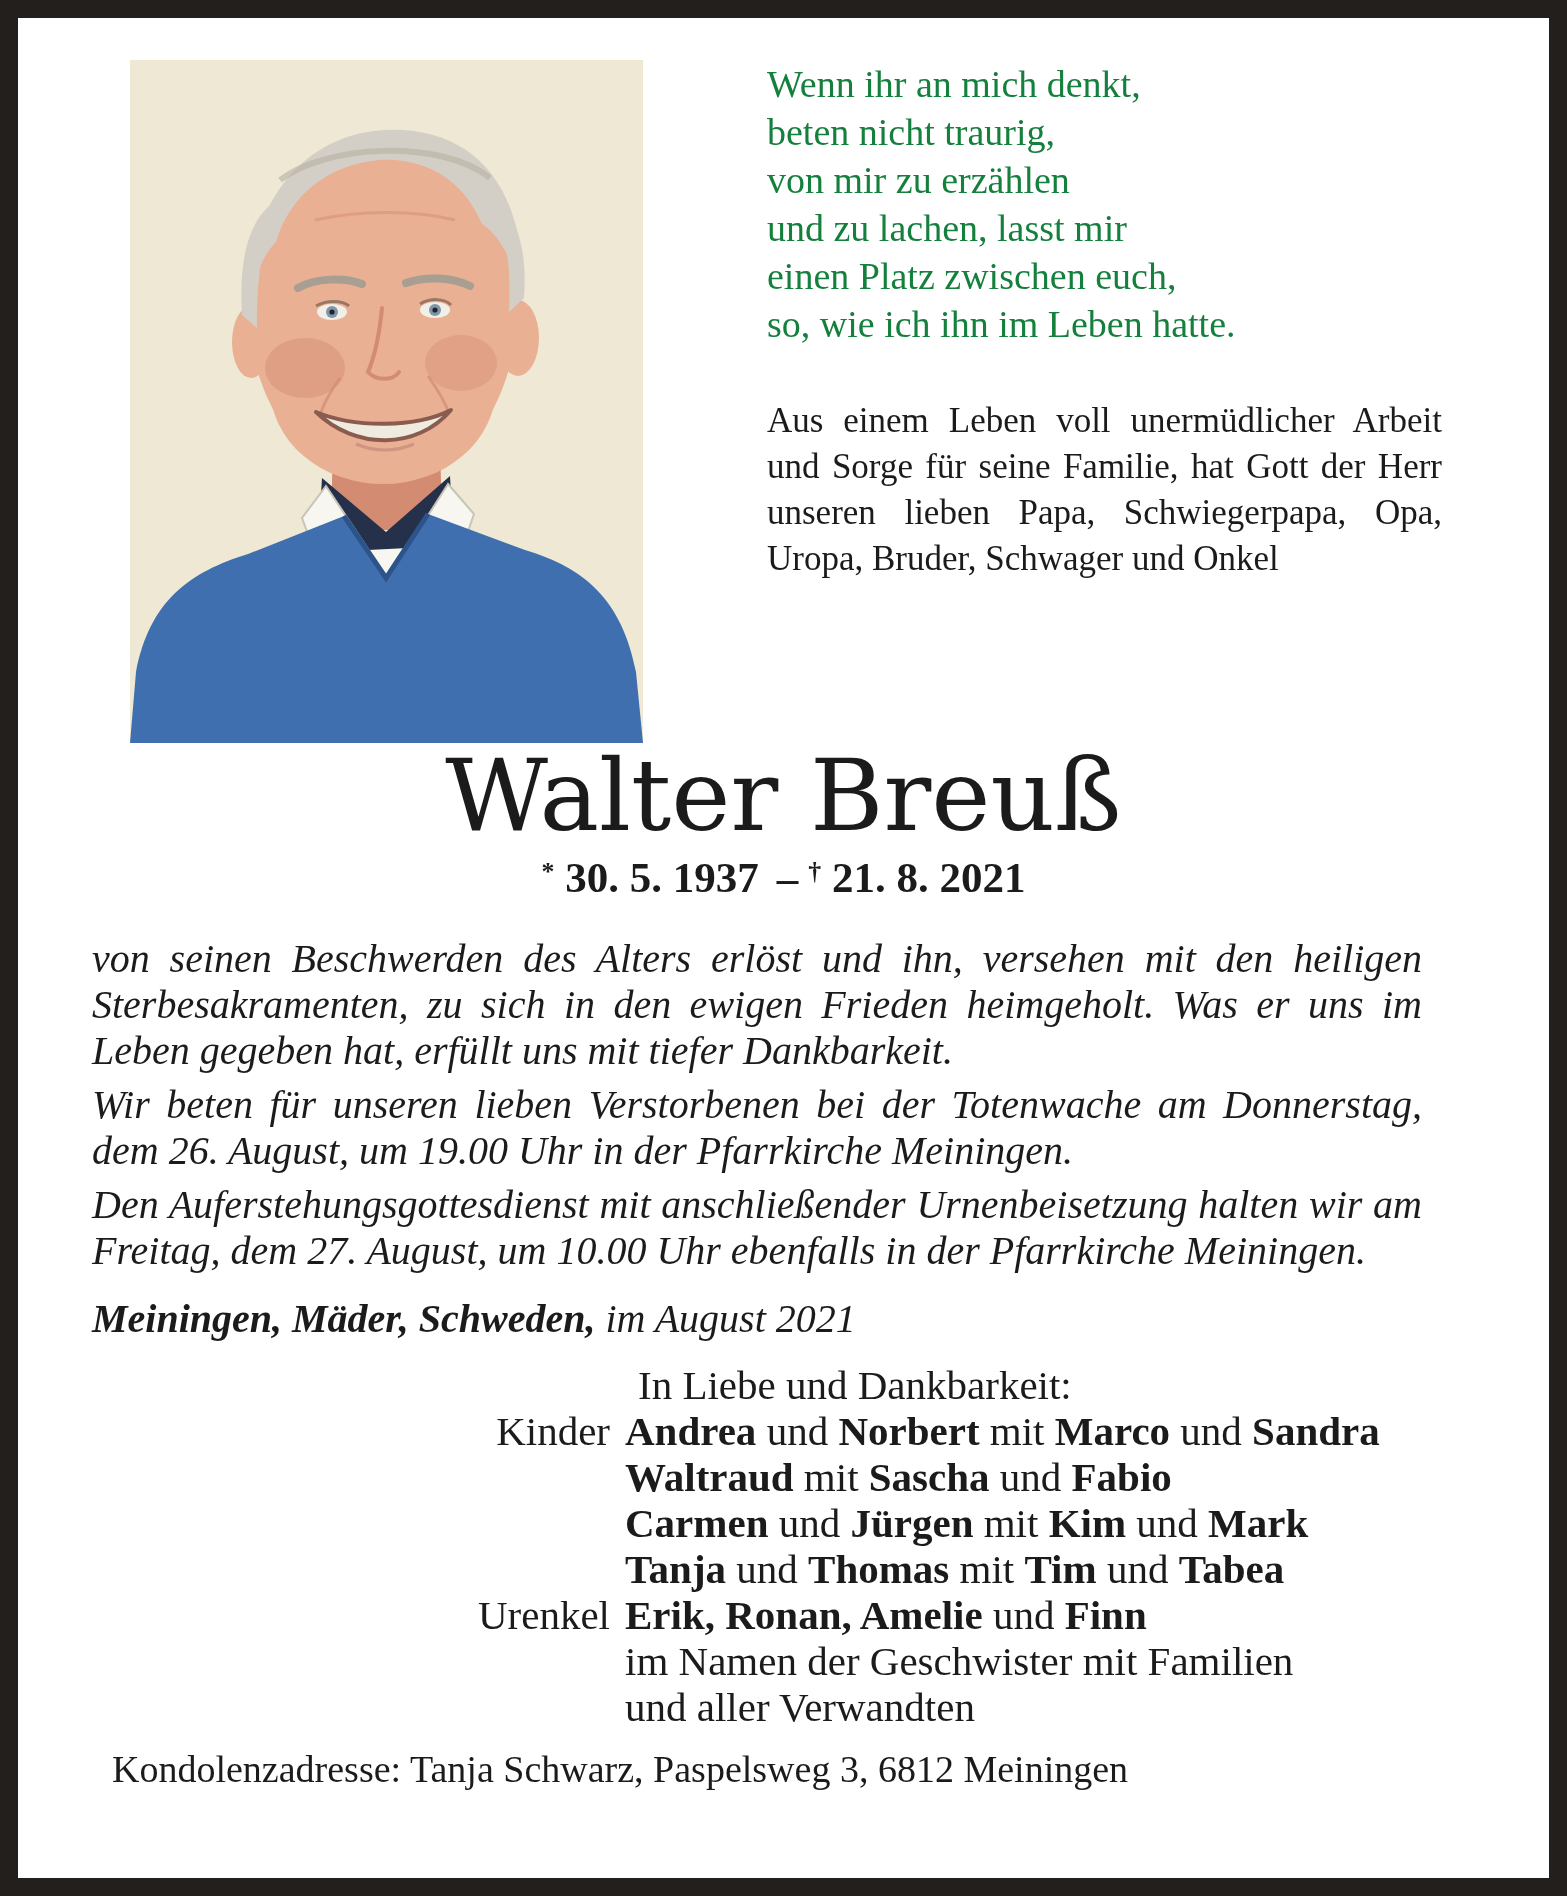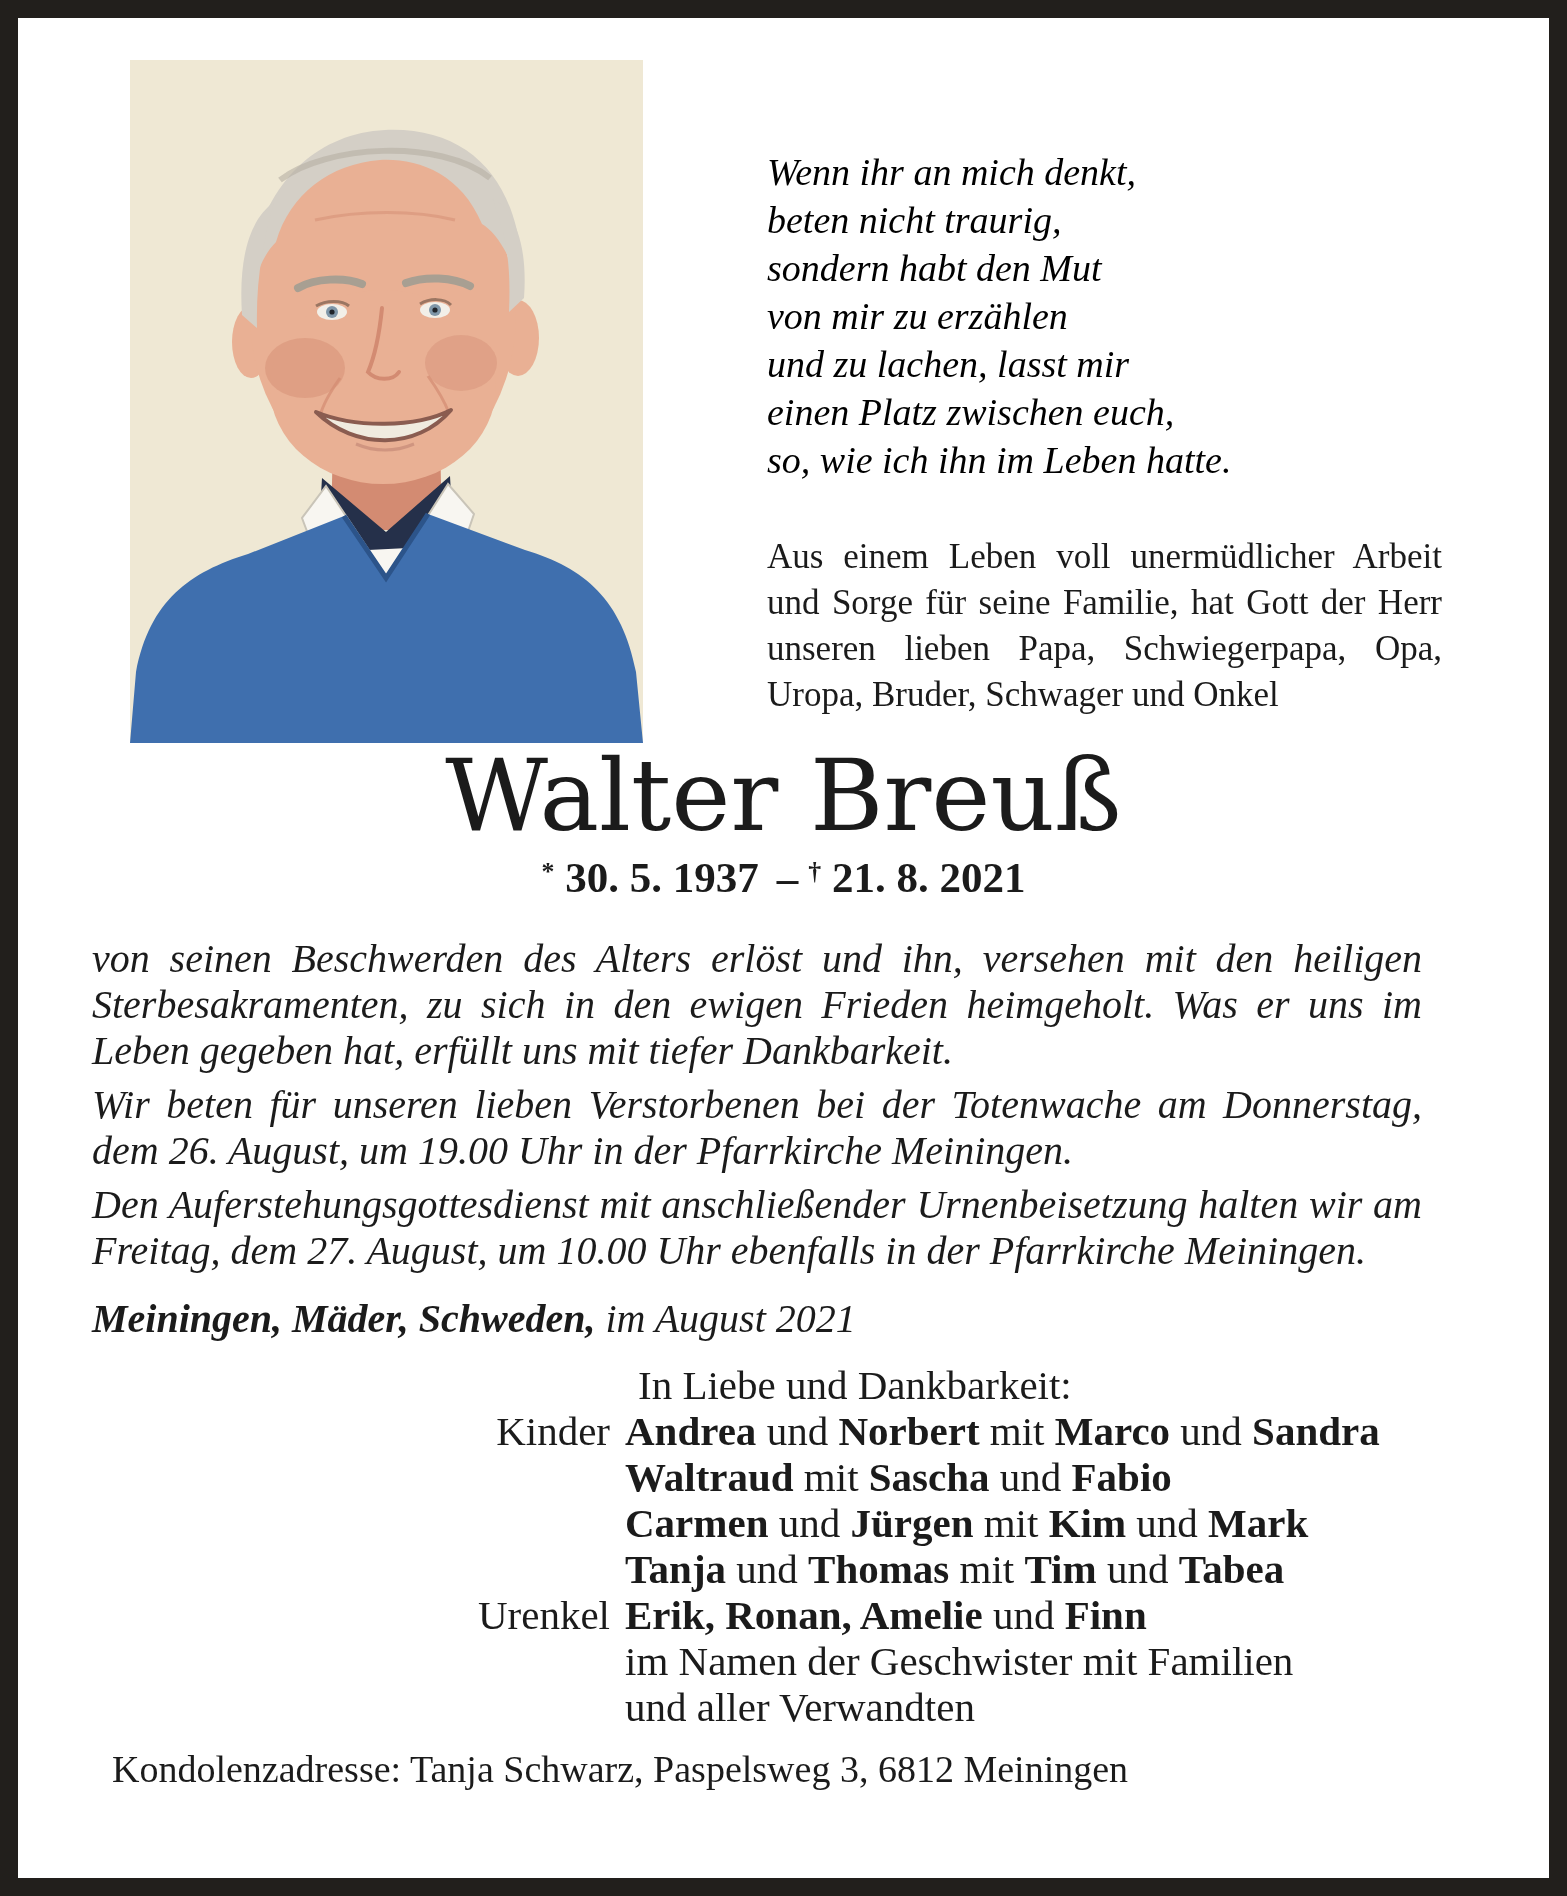--- a/index.html
+++ b/index.html
@@ -19,22 +19,21 @@
     font-family:"Liberation Serif", serif;color:var(--text);
   }
   .top-section{display:flex;margin:42px 0 0 112px;}
   .photo{
     width:513px;height:683px;flex:none;background:var(--photo-bg);
     overflow:hidden;
   }
   .photo svg{display:block;width:100%;height:100%;}
   .right-col{width:675px;margin-left:124px;flex:none;}
   .poem{
-    margin-top:88px;
-    font-style:italic;font-size:38px;line-height:48px;color:#000000;
+    font-size:38px;line-height:48px;color:#15803d;
   }
   .intro{
     margin:50px 0 0 0;font-size:35px;line-height:46px;
     text-align:justify;text-justify:inter-word;
   }
   .name{
     margin:0 0 0 0;font-weight:400;text-align:center;
     font-family:"DejaVu Serif", serif;font-size:100px;line-height:105px;
   }
   .dates{
@@ -123,21 +122,20 @@
           <path d="M0 683 L6 612 C20 540 60 512 118 494 L214 456 L256 518 L298 454 L395 490
                    C455 508 492 540 506 612 L513 683 Z" style="fill:var(--sweater-blue)"></path>
           <path d="M214 456 L256 518 L298 454" stroke="#2c548a" stroke-width="5" fill="none"></path>
         </svg>
       </div>
 
       <div class="right-col">
         <div class="poem">
             <div>Wenn ihr an mich denkt,</div>
             <div>beten nicht traurig,</div>
-            <div>sondern habt den Mut</div>
             <div>von mir zu erzählen</div>
             <div>und zu lachen, lasst mir</div>
             <div>einen Platz zwischen euch,</div>
             <div>so, wie ich ihn im Leben hatte.</div>
           </div>
         <p class="intro">Aus einem Leben voll unermüdlicher Arbeit und Sorge für seine Familie, hat Gott der Herr unseren lieben Papa, Schwiegerpapa, Opa, Uropa, Bruder, Schwager und Onkel</p>
       </div>
     </div>
 
     <h1 class="name">Walter Breuß</h1>

